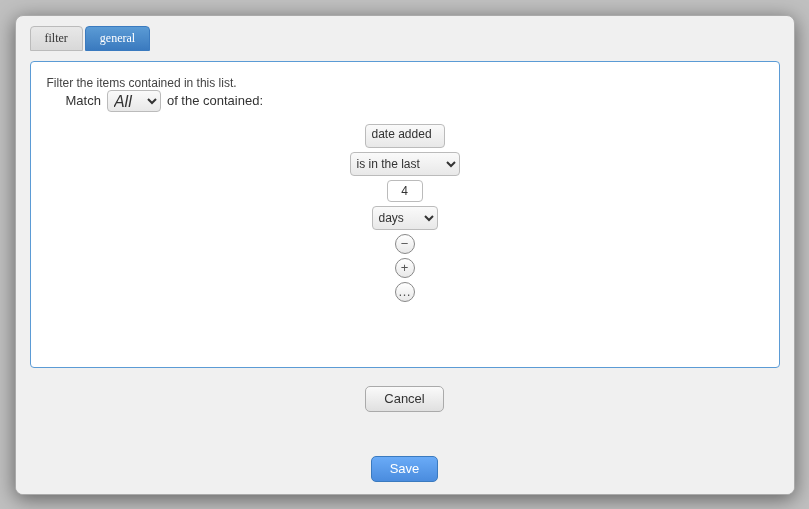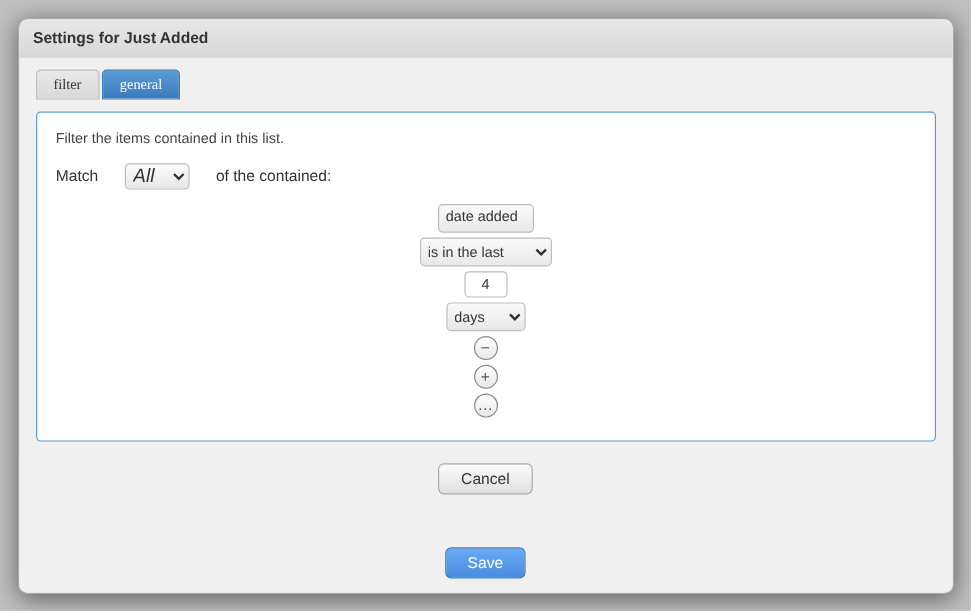--- a/index.html
+++ b/index.html
@@ -85,30 +85,30 @@
       background: #fff;
       padding: 14px 16px;
       display: flex;
       flex-direction: column;
       overflow: hidden;
     }
 
     .panel-description {
       font-size: 12px;
       color: #444;
-      margin-bottom: 14px;
     }
 
     .match-row {
       display: flex;
       align-items: center;
-      gap: 22px;
+      gap: 6px;
       margin-bottom: 12px;
       font-size: 13px;
       color: #333;
+      margin-left: 19px;
     }
 
     .match-label {
       font-size: 13px;
       color: #333;
     }
 
     .match-select {
       appearance: auto;
       font-size: 16px;
@@ -223,23 +223,20 @@
       border-color: #3a7abf;
       color: #fff;
       margin-top: 36px;
     }
   </style>
 </head>
 <body>
 
 <div class="dialog">
 
-  <div class="dialog-titlebar">
-    <span class="dialog-title">Settings for Just Added</span>
-  </div>
 
   <div class="dialog-body">
 
     <div class="tabs">
       <div class="tab">
         <span>filter</span>
       </div>
       <div class="tab active">
         <span>general</span>
       </div>

